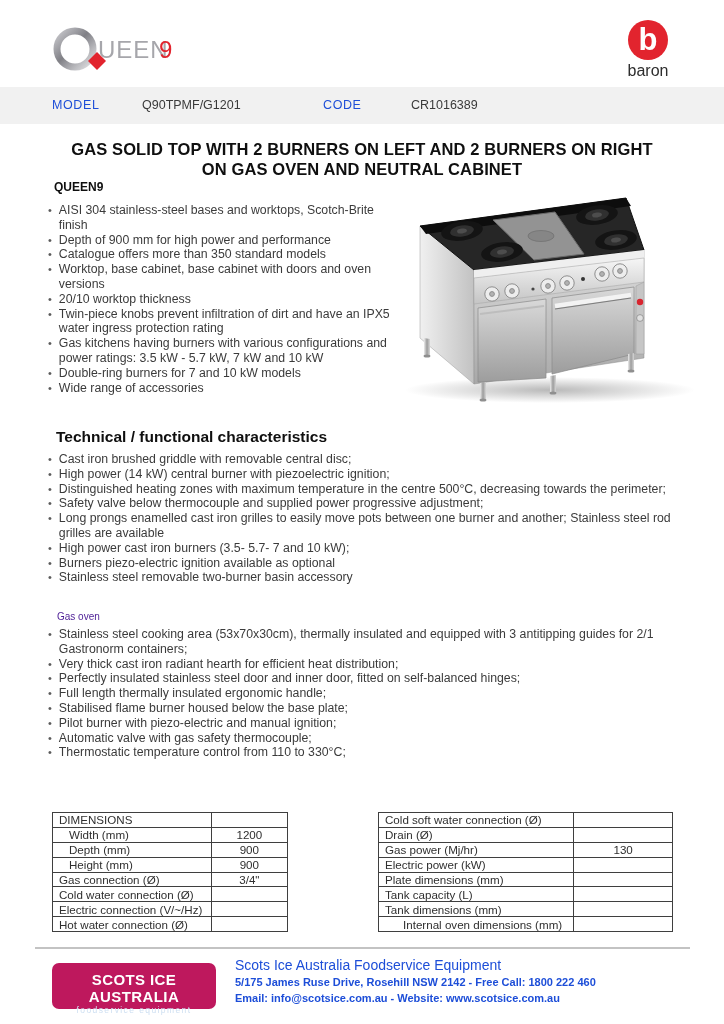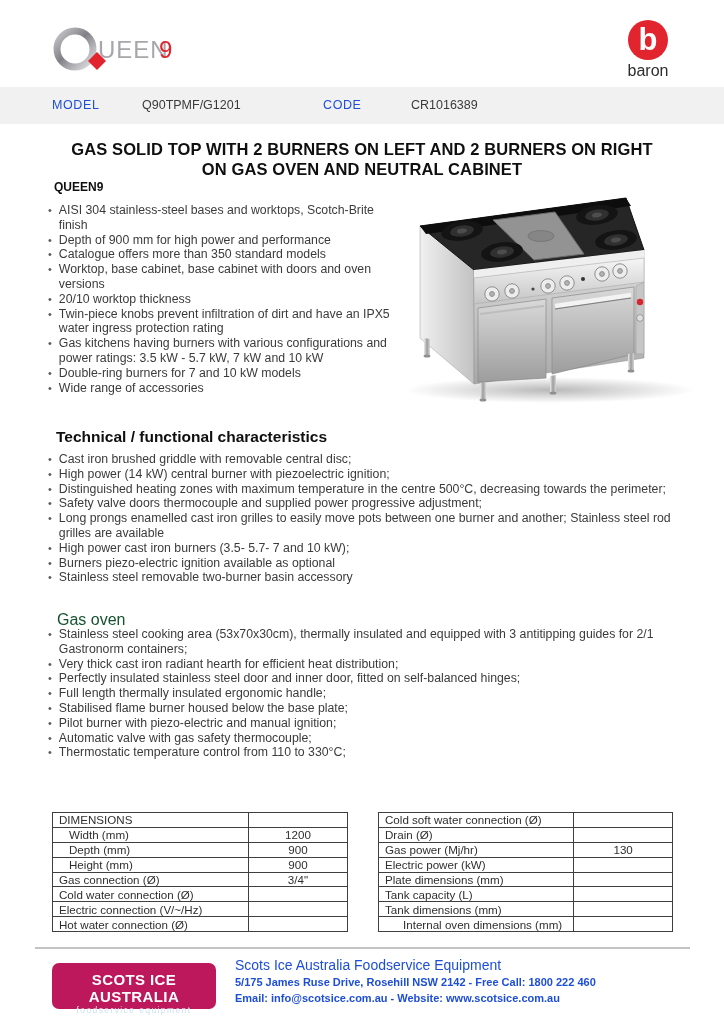--- a/index.html
+++ b/index.html
@@ -15,38 +15,38 @@
   .model-bar span{position:absolute;top:11px;font-size:12.5px;}
   .lab{color:#1d4ed8;letter-spacing:0.6px;}
   .valtxt{color:#3a3a3a;}
 
   
   .doc-title{top:139px;left:0;width:724px;text-align:center;
     font-size:16.5px;line-height:20px;font-weight:bold;color:#0f0f0f;letter-spacing:0.1px;}
   .sec-h{font-weight:bold;color:#0f0f0f;}
   .q9-h{top:180px;left:54px;font-size:12px;}
   .tech-h{top:428px;left:56px;font-size:15.5px;}
-  .gasoven-h{top:611px;left:57px;font-size:16px;color:#14532d;}
+  .gasoven-h{top:611px;left:57px;font-size:10px;color:#4c1d95;}
 
   
   ul.blist{list-style:none;margin:0;padding:0;}
   ul.blist li{display:flex;gap:7px;font-size:12.3px;line-height:14.8px;color:#3b3b3b;}
   ul.blist .blt{flex:0 0 auto;color:#5a5a5a;font-size:11px;line-height:14.8px;padding-left:2px;}
   .features{top:203px;left:46px;width:354px;}
   .tech-list{top:452px;left:46px;width:660px;}
   .gas-list{top:627px;left:46px;width:660px;}
 
   
   table.spec{border-collapse:collapse;table-layout:fixed;}
   table.spec td{border:1px solid #3f3f3f;font-size:11.6px;color:#2f2f2f;
     padding:0 6px;height:13.9px;overflow:hidden;white-space:nowrap;}
   table.spec td.val{text-align:center;}
   table.spec td.ind{padding-left:16px;}
   .tbl-left{top:812px;left:52px;}
-  .tbl-left table{width:296px;}
+  .tbl-left table{width:236px;}
   .tbl-right{top:812px;left:378px;}
   .tbl-right table{width:295px;}
 
   
   .foot-line{top:947px;left:35px;width:655px;height:2px;background:#c3c3c3;}
   .badge{top:963px;left:52px;width:164px;height:46px;background:#be185d;border-radius:7px;
     text-align:center;color:#ffffff;}
   .badge .b1{display:block;margin-top:8px;font-size:15px;font-weight:bold;letter-spacing:0.4px;}
   .badge .b2{display:block;font-size:8.5px;color:#cfe0f2;letter-spacing:1.4px;}
   .foot-text{top:956px;left:235px;width:460px;color:#1d4ed8;}
@@ -252,21 +252,21 @@
     <li>
       <span class="blt">•</span>
       <span>High power (14 kW) central burner with piezoelectric ignition;</span>
     </li>
     <li>
       <span class="blt">•</span>
       <span>Distinguished heating zones with maximum temperature in the centre 500°C, decreasing towards the perimeter;</span>
     </li>
     <li>
       <span class="blt">•</span>
-      <span>Safety valve doors thermocouple and supplied power progressive adjustment;</span>
+      <span>Safety valve below thermocouple and supplied power progressive adjustment;</span>
     </li>
     <li>
       <span class="blt">•</span>
       <span>Long prongs enamelled cast iron grilles to easily move pots between one burner and another; Stainless steel rod grilles are available</span>
     </li>
     <li>
       <span class="blt">•</span>
       <span>High power cast iron burners (3.5- 5.7- 7 and 10 kW);</span>
     </li>
     <li>

